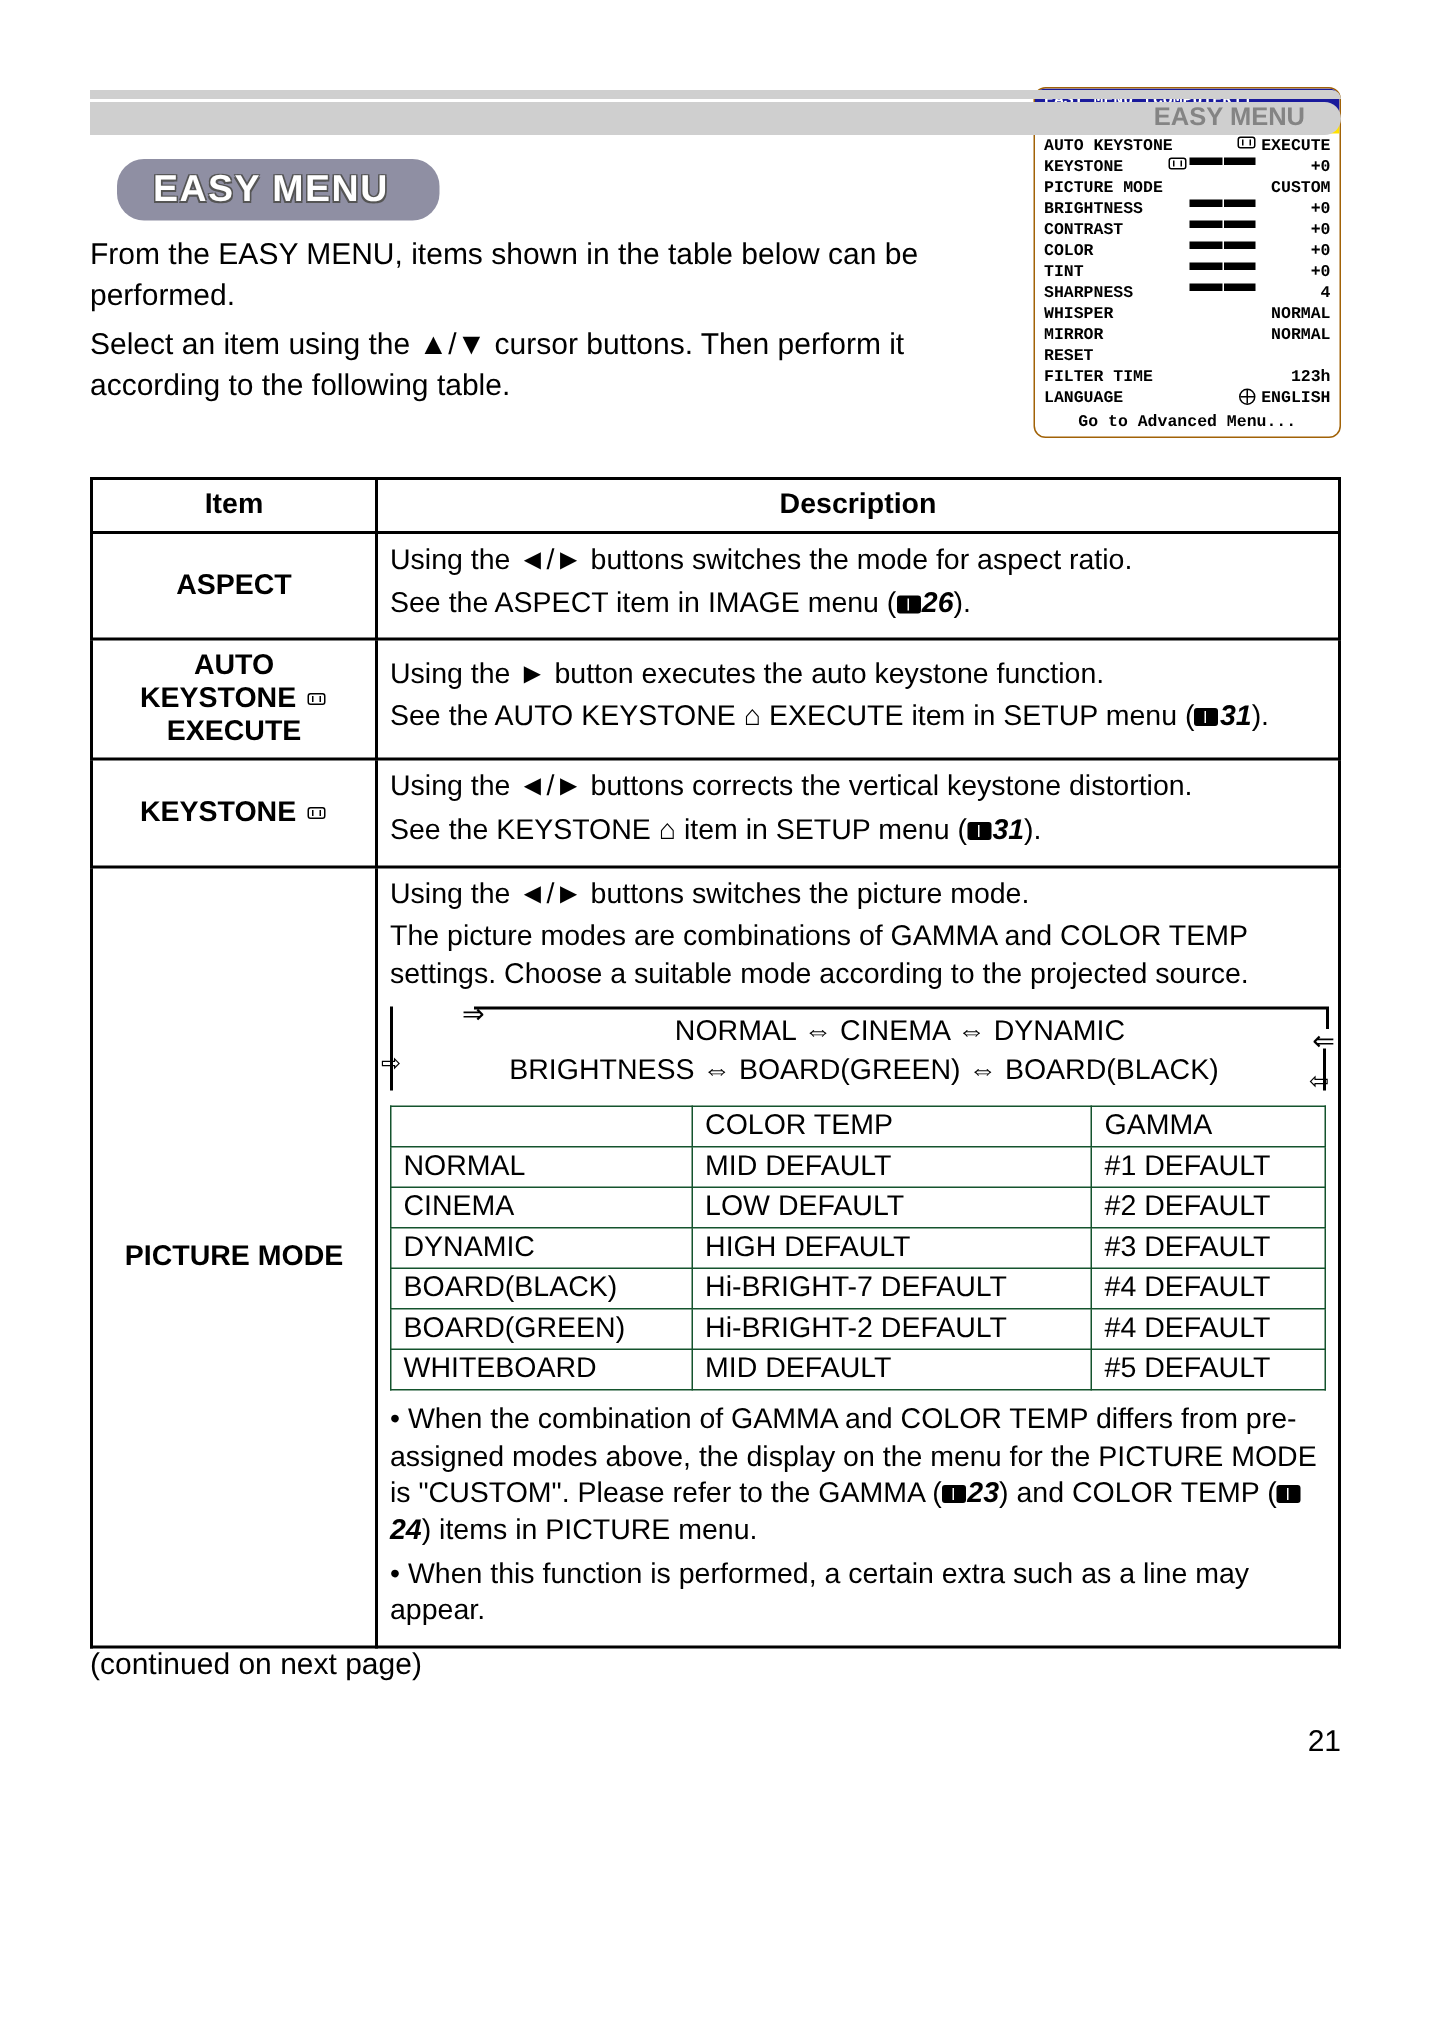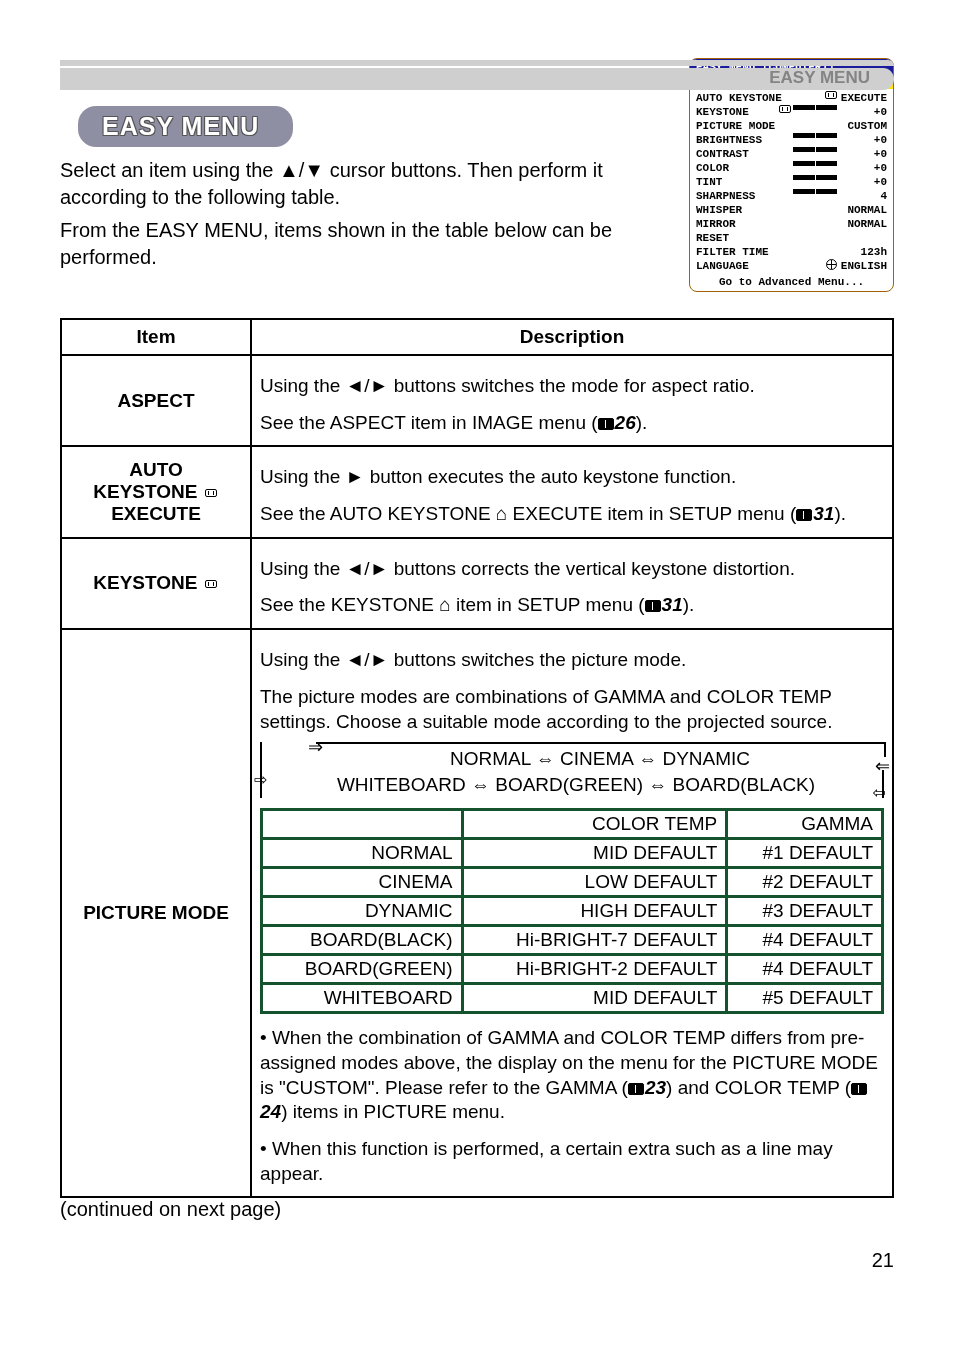--- a/index.html
+++ b/index.html
@@ -109,21 +109,21 @@
     font-size: 19px;
   }
   table.main > tbody > tr > th,
   table.main > tbody > tr > td {
     border: 2px solid #000;
     padding: 6px 8px;
     vertical-align: middle;
   }
   table.main th { font-weight: bold; text-align:center; }
   .itemcell { text-align: center; font-weight: bold; width: 190px; }
-  .desc p { margin: 12px 0 4px 0; line-height: 1.3; }
+  .desc p { margin: 0 0 4px 0; line-height: 1.3; }
   .book {
     display:inline-block;width:16px;height:12px;border:1px solid #000;
     border-radius:2px;vertical-align:-1px;margin-right:1px;background:#000;
     position:relative;
   }
   .book::after{content:"";position:absolute;left:6px;top:1px;bottom:1px;width:1px;background:#fff;}
   .italic { font-style: italic; font-weight:bold; }
 
   .cycle {
     border-left: 2px solid #000;
@@ -140,43 +140,43 @@
   .cycle-row2 .arrow-up{ position:absolute; right:-4px; bottom:-4px; font-size:16px;}
   .cycle-row2-wrap{ border-right:2px solid #000; margin-right:0;}
 
   table.inner {
     border-collapse: collapse;
     width: 100%;
     margin: 4px 0 8px 0;
     font-size: 19px;
   }
   table.inner th, table.inner td {
-    border: 3px solid #14532d;
+    border: 1px solid #14532d;
     padding: 2px 8px;
-    text-align: right;
+    text-align: left;
   }
   table.inner th { font-weight: normal; }
 
   .continued { font-size: 20px; }
   .pagenum { text-align: right; font-size: 20px; margin-top: 28px; }
 </style>
 </head>
 <body>
 
 <div class="page">
   <div class="topband">
     <div class="section-tag">EASY MENU</div>
   </div>
 
   <div class="intro-row">
     <div style="flex:1">
       <div class="title-pill">EASY MENU</div>
       <div class="intro-text">
+        <p>From the EASY MENU, items shown in the table below can be performed.</p>
         <p>Select an item using the ▲/▼ cursor buttons. Then perform it according to the following table.</p>
-        <p>From the EASY MENU, items shown in the table below can be performed.</p>
       </div>
     </div>
 
     <div class="osd">
       <div class="osd-header">EASY MENU [COMPUTER1]</div>
       <div class="osd-sel">
         <span class="lbl">ASPECT</span>
         <span class="tri">◄</span>
         <span class="val">4:3</span>
         <span class="tri">►</span>
@@ -298,21 +298,21 @@
 
           <div class="cycle">
             <div class="cycle-row1">
               <span class="arrow-to">⇒</span>
               <span>NORMAL ⇔ CINEMA ⇔ DYNAMIC</span>
               <span class="arrow-from">⇐</span>
             </div>
             <div class="cycle-row2-wrap">
               <div class="cycle-row2">
                 <span class="arrow-down">⇨</span>
-                <span>WHITEBOARD ⇔ BOARD(GREEN) ⇔ BOARD(BLACK)</span>
+                <span>BRIGHTNESS ⇔ BOARD(GREEN) ⇔ BOARD(BLACK)</span>
                 <span class="arrow-up">⇦</span>
               </div>
             </div>
           </div>
 
           <table class="inner">
             <tbody>
                 <tr>
               <th></th>
               <th>COLOR TEMP</th>

